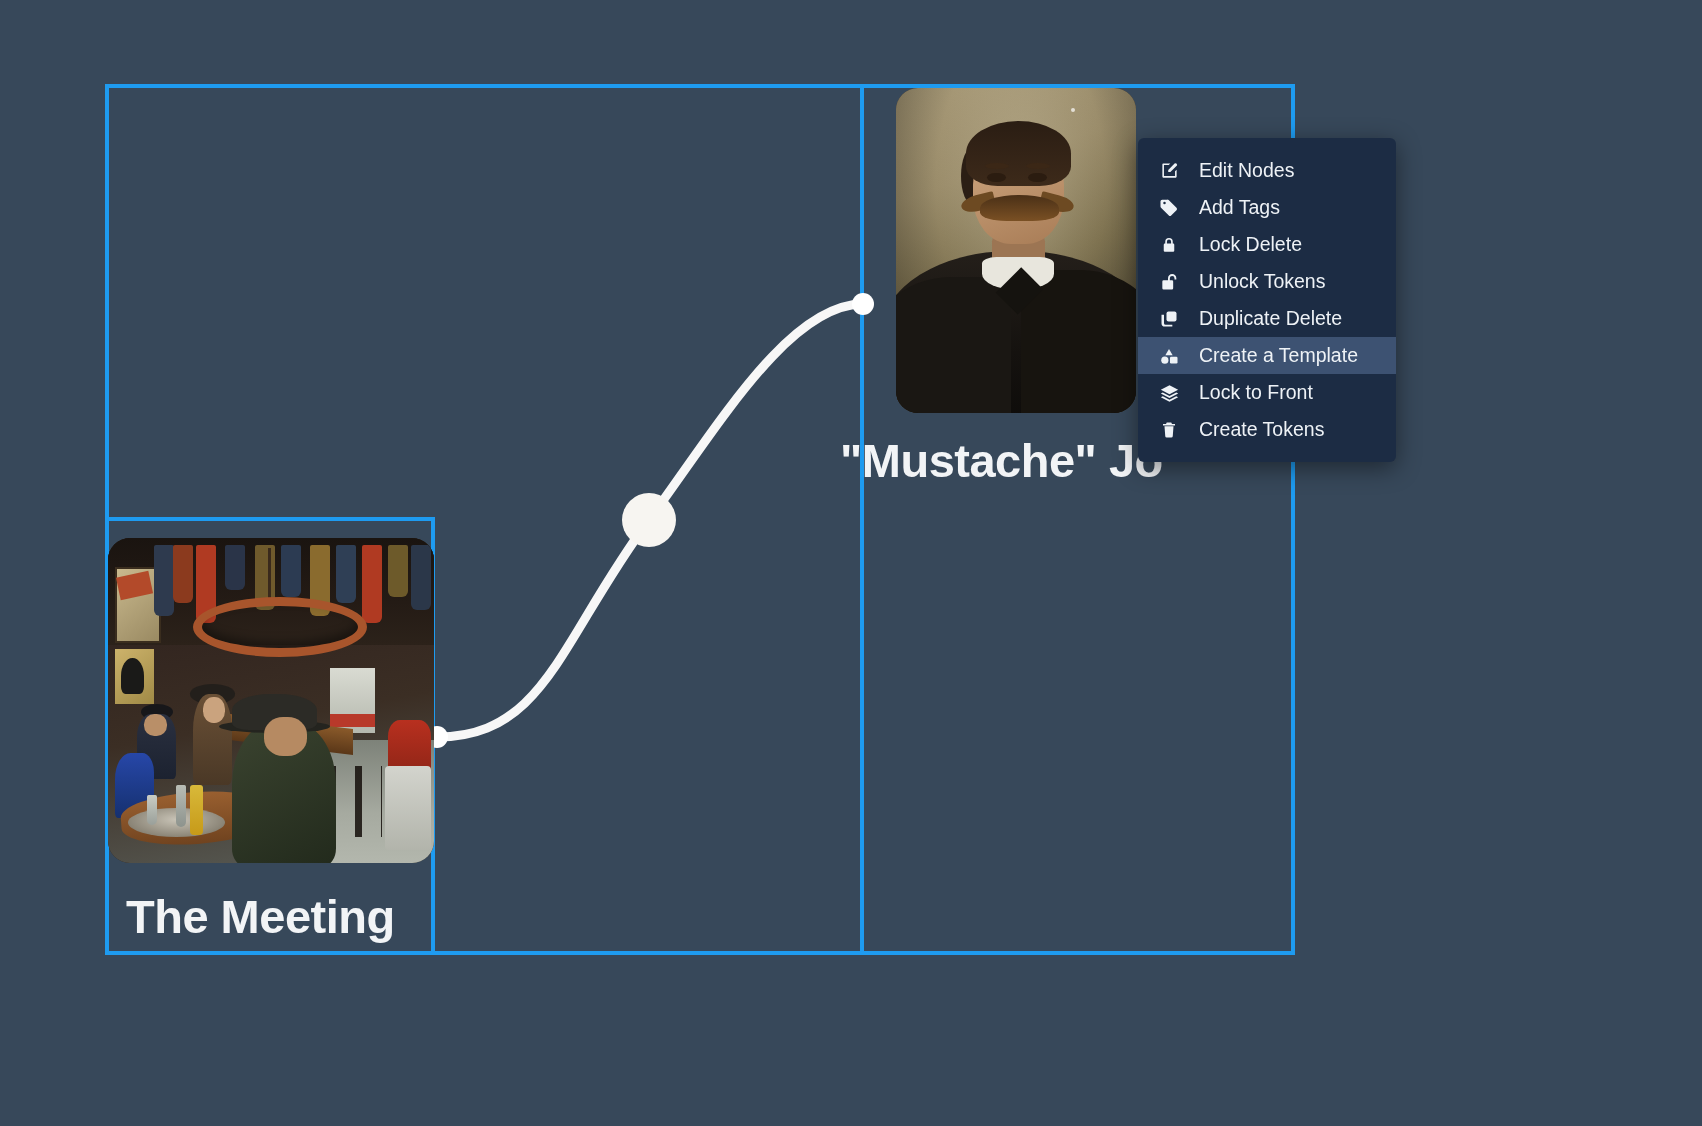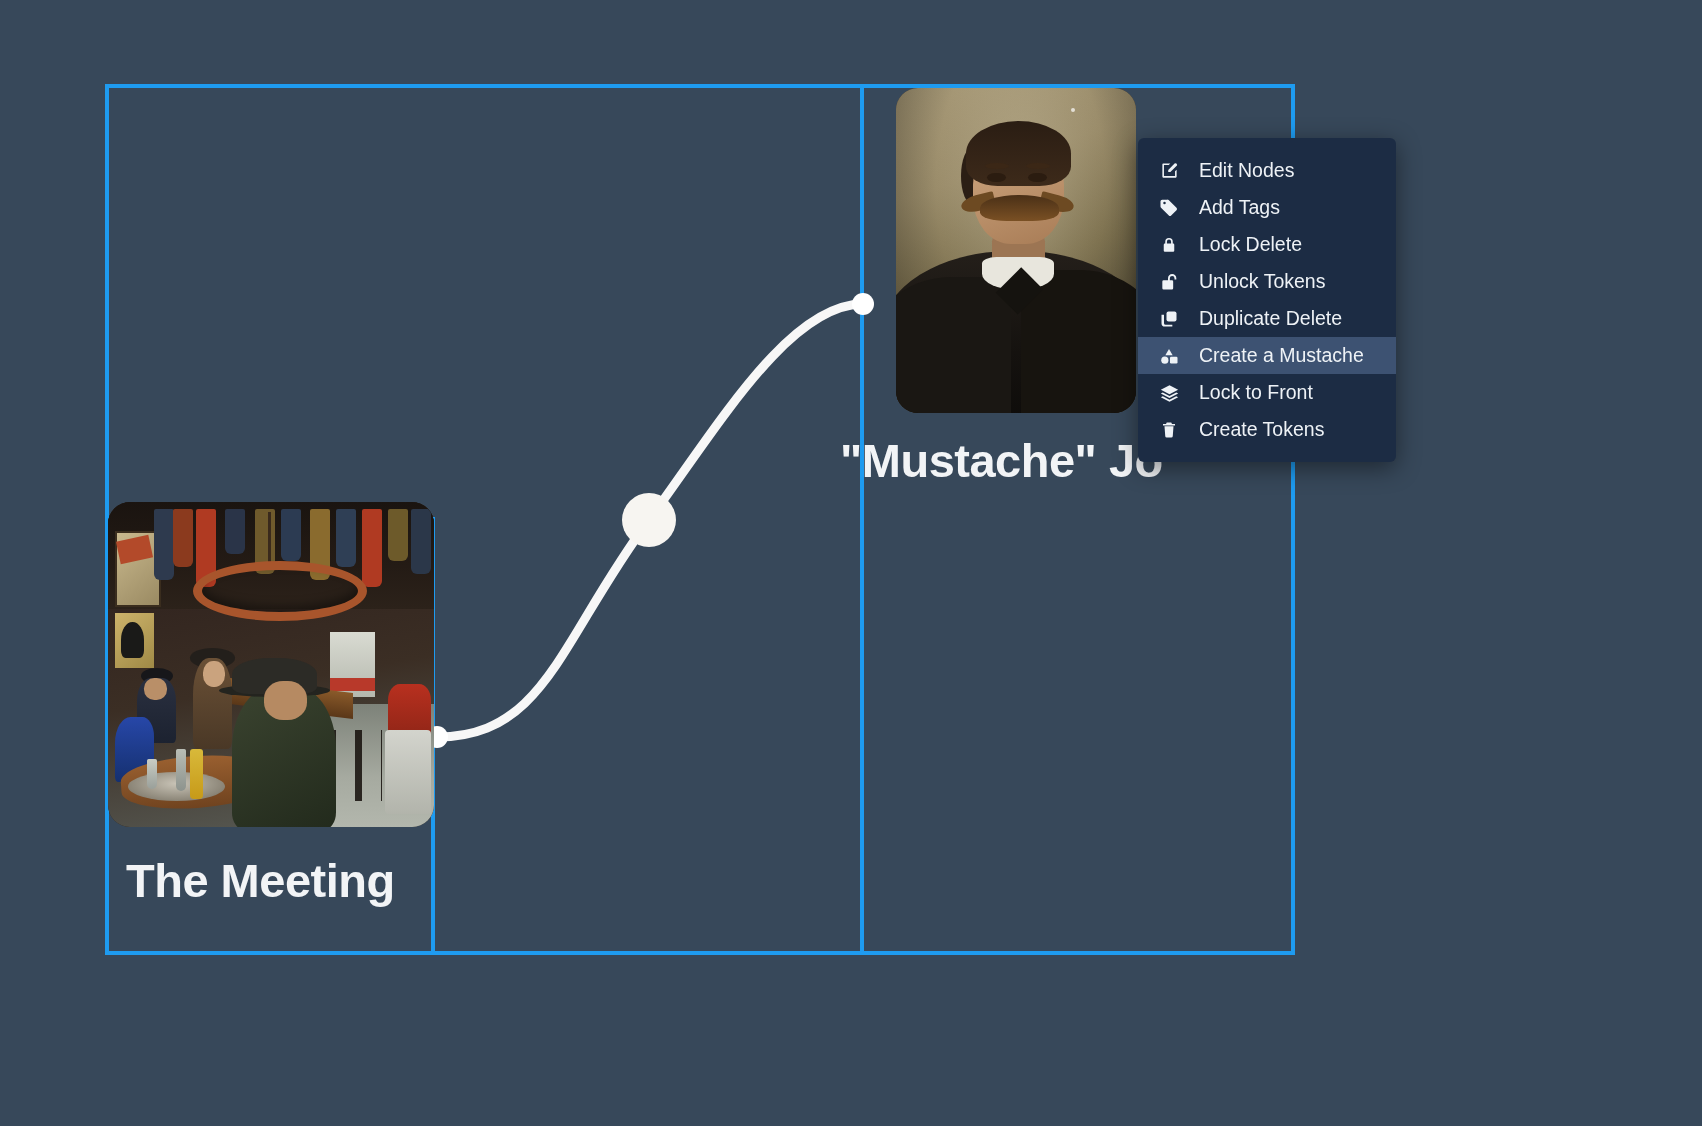--- a/index.html
+++ b/index.html
@@ -76,21 +76,21 @@
   .card-label {
     color: #f2f4f6;
     font-weight: bold;
     letter-spacing: -0.5px;
     white-space: nowrap;
   }
 
   
   #card-meeting {
     left: 108px;
-    top: 502px;
+    top: 538px;
   }
   #card-meeting .card-thumb {
     width: 326px;
     height: 325px;
   }
   #card-meeting .card-label {
     font-size: 47px;
     margin-top: 26px;
     margin-left: 18px;
   }
@@ -523,21 +523,21 @@
     </div>
 
     <div class="menu-item highlighted">
       <span class="menu-icon">
         <svg width="21" height="20" viewBox="0 0 24 24" fill="currentColor">
           <path d="M11.4 3.6 7 11h8.8L11.4 3.6z"></path>
           <rect x="12.6" y="13" width="9" height="8" rx="1.4"></rect>
           <circle cx="6.4" cy="17" r="4.3"></circle>
         </svg>
       </span>
-      <span class="menu-label">Create a Mustache</span>
+      <span class="menu-label">Create a Template</span>
     </div>
 
     <div class="menu-item">
       <span class="menu-icon">
         <svg width="21" height="20" viewBox="0 0 24 24" fill="currentColor">
           <path d="M12 2.6 22.4 8 12 13.4 1.6 8 12 2.6z"></path>
           <path d="M12 15.6 3.9 11.4 1.6 12.6 12 18l10.4-5.4-2.3-1.2L12 15.6z"></path>
           <path d="M12 20.2 3.9 16 1.6 17.2 12 22.6l10.4-5.4-2.3-1.2-8.1 4.2z"></path>
         </svg>
       </span>

